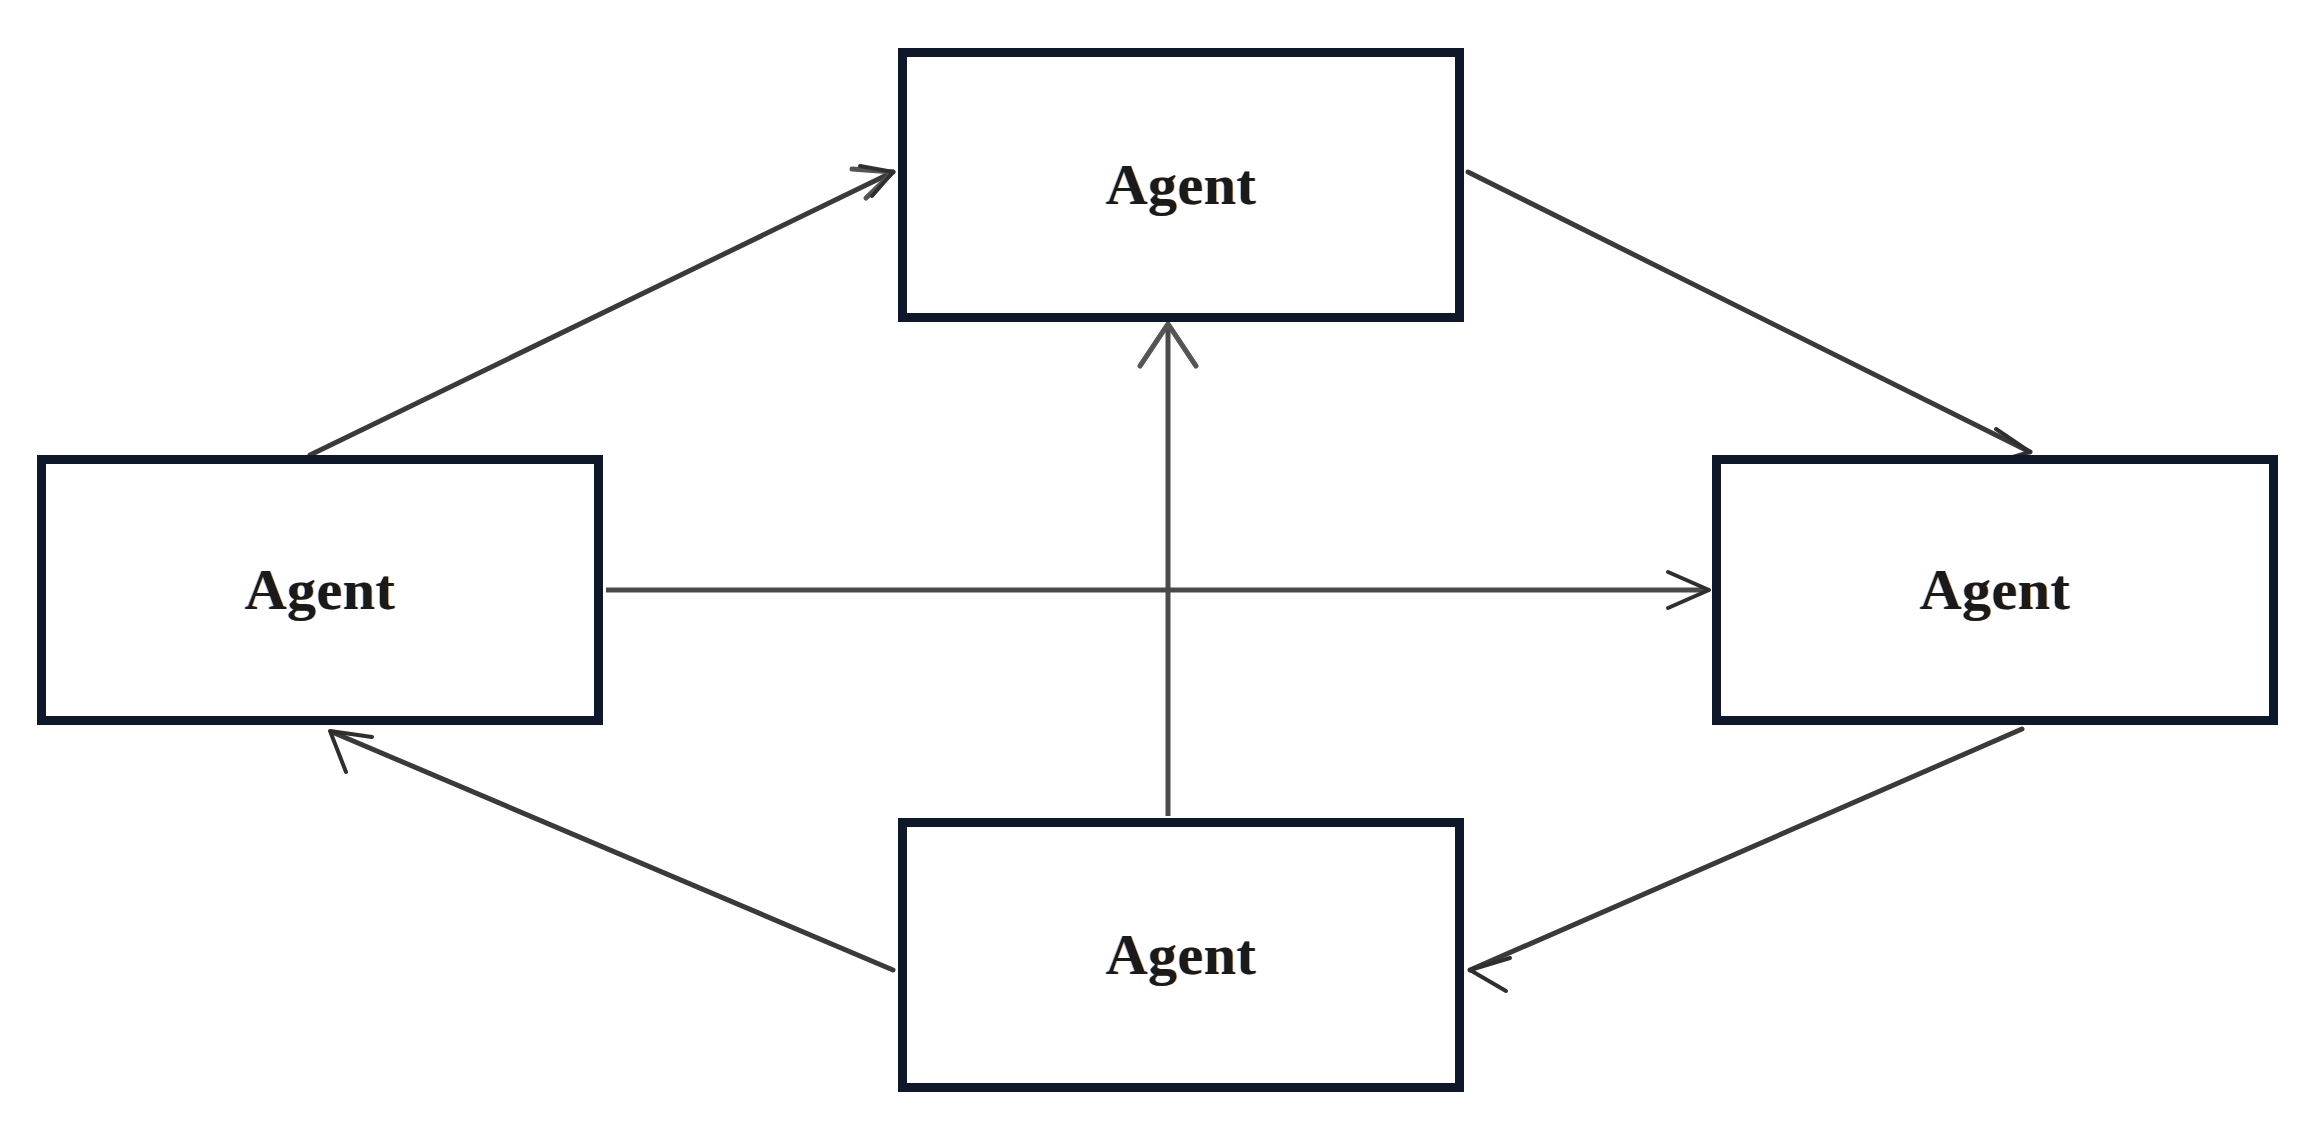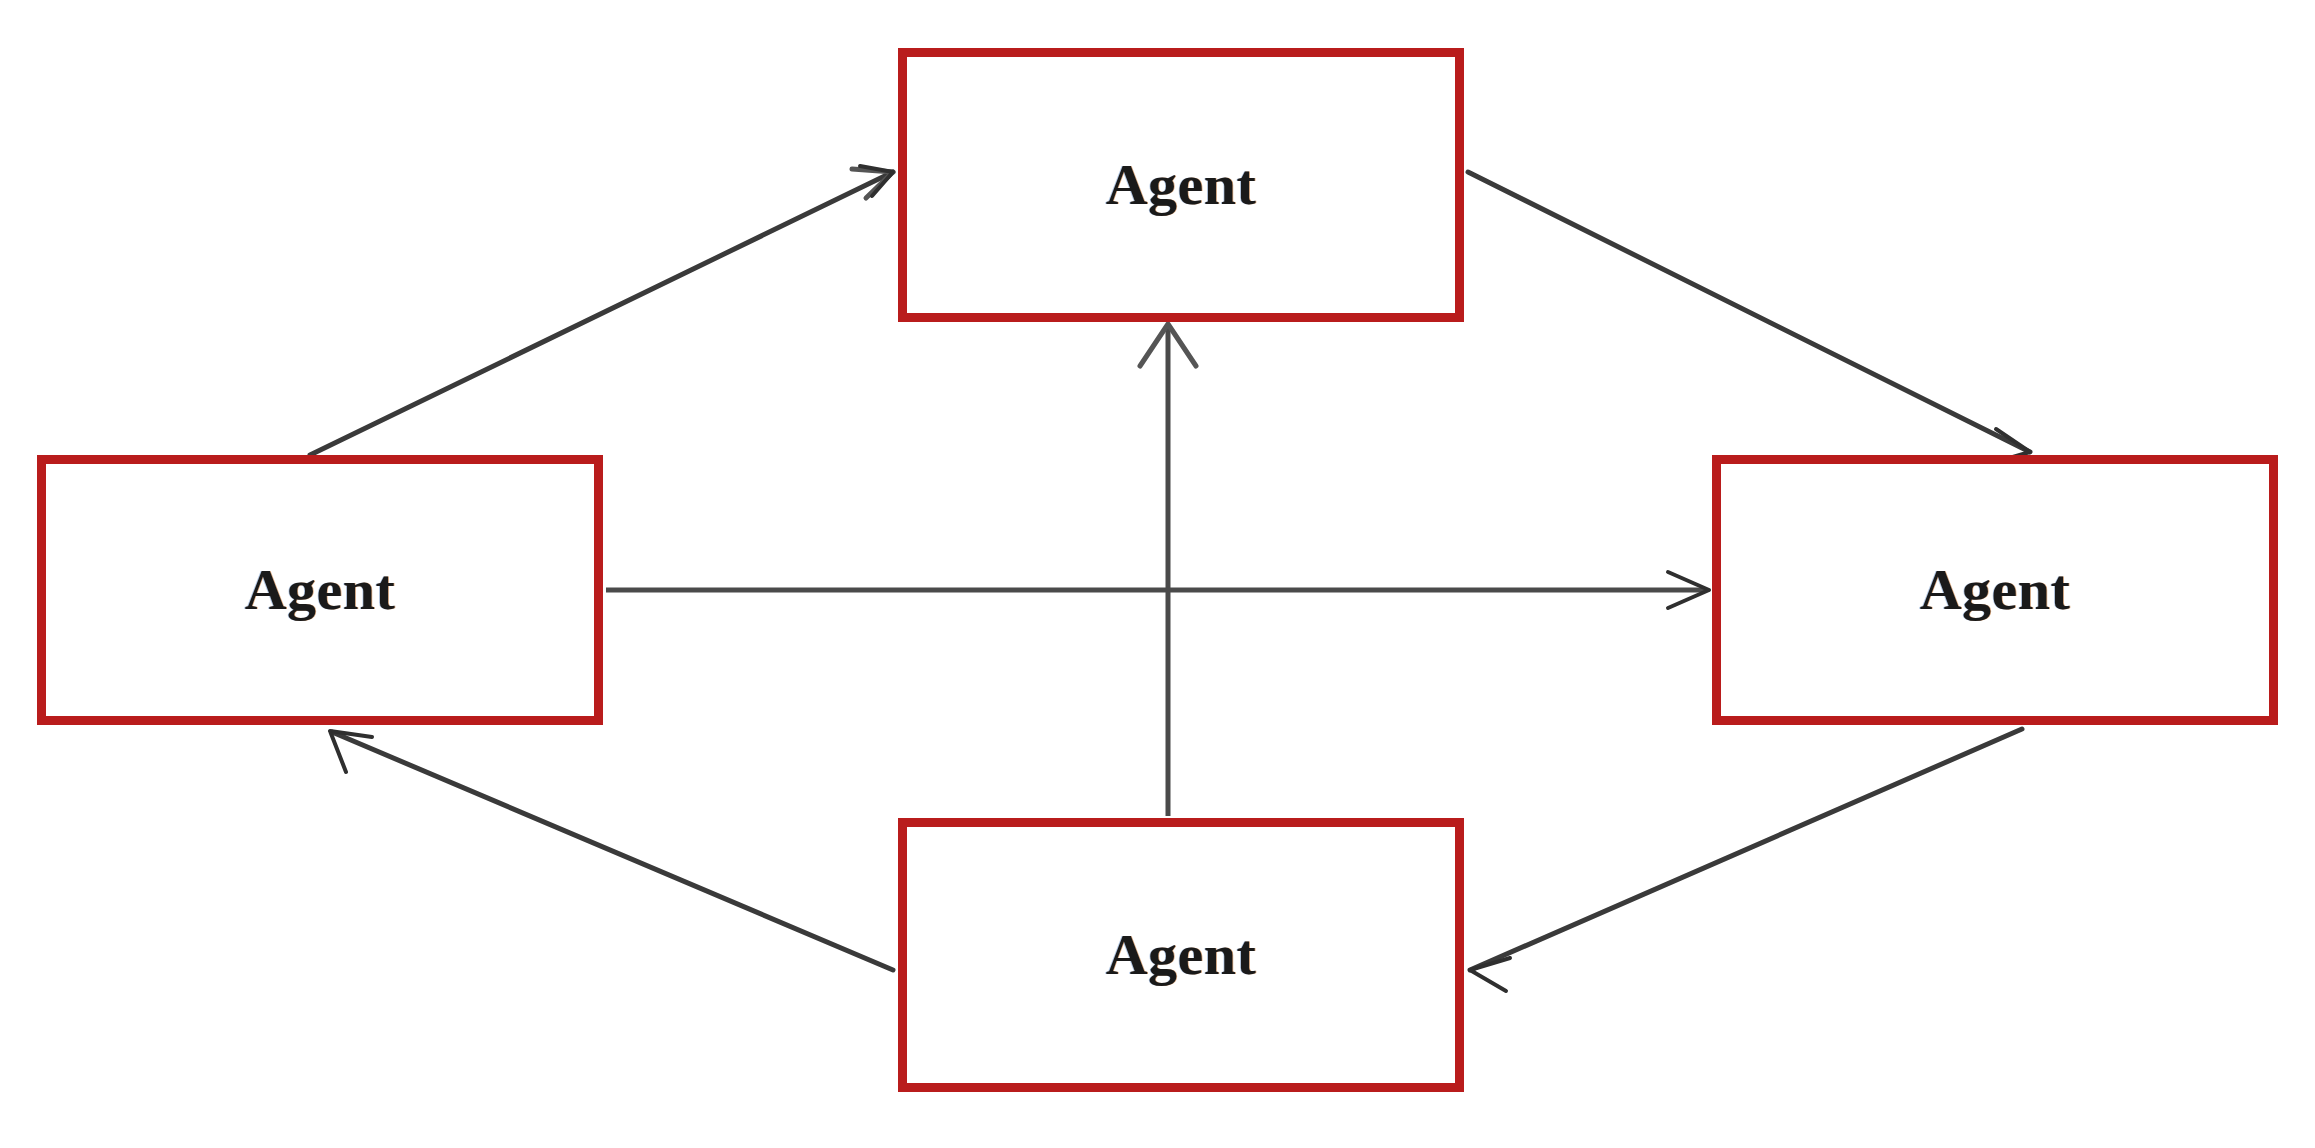--- a/index.html
+++ b/index.html
@@ -23,21 +23,21 @@
     top: 0;
     left: 0;
     width: 2315px;
     height: 1148px;
     pointer-events: none;
   }
   .agent-node {
     position: absolute;
     box-sizing: border-box;
     background: #ffffff;
-    border: 9px solid #b91c1c;
+    border: 9px solid #0f172a;
     display: flex;
     align-items: center;
     justify-content: center;
     z-index: 5;
   }
   .agent-label {
     font-family: "Liberation Serif", "DejaVu Serif", serif;
     font-size: 58px;
     font-weight: 700;
     color: #1a1a1a;

